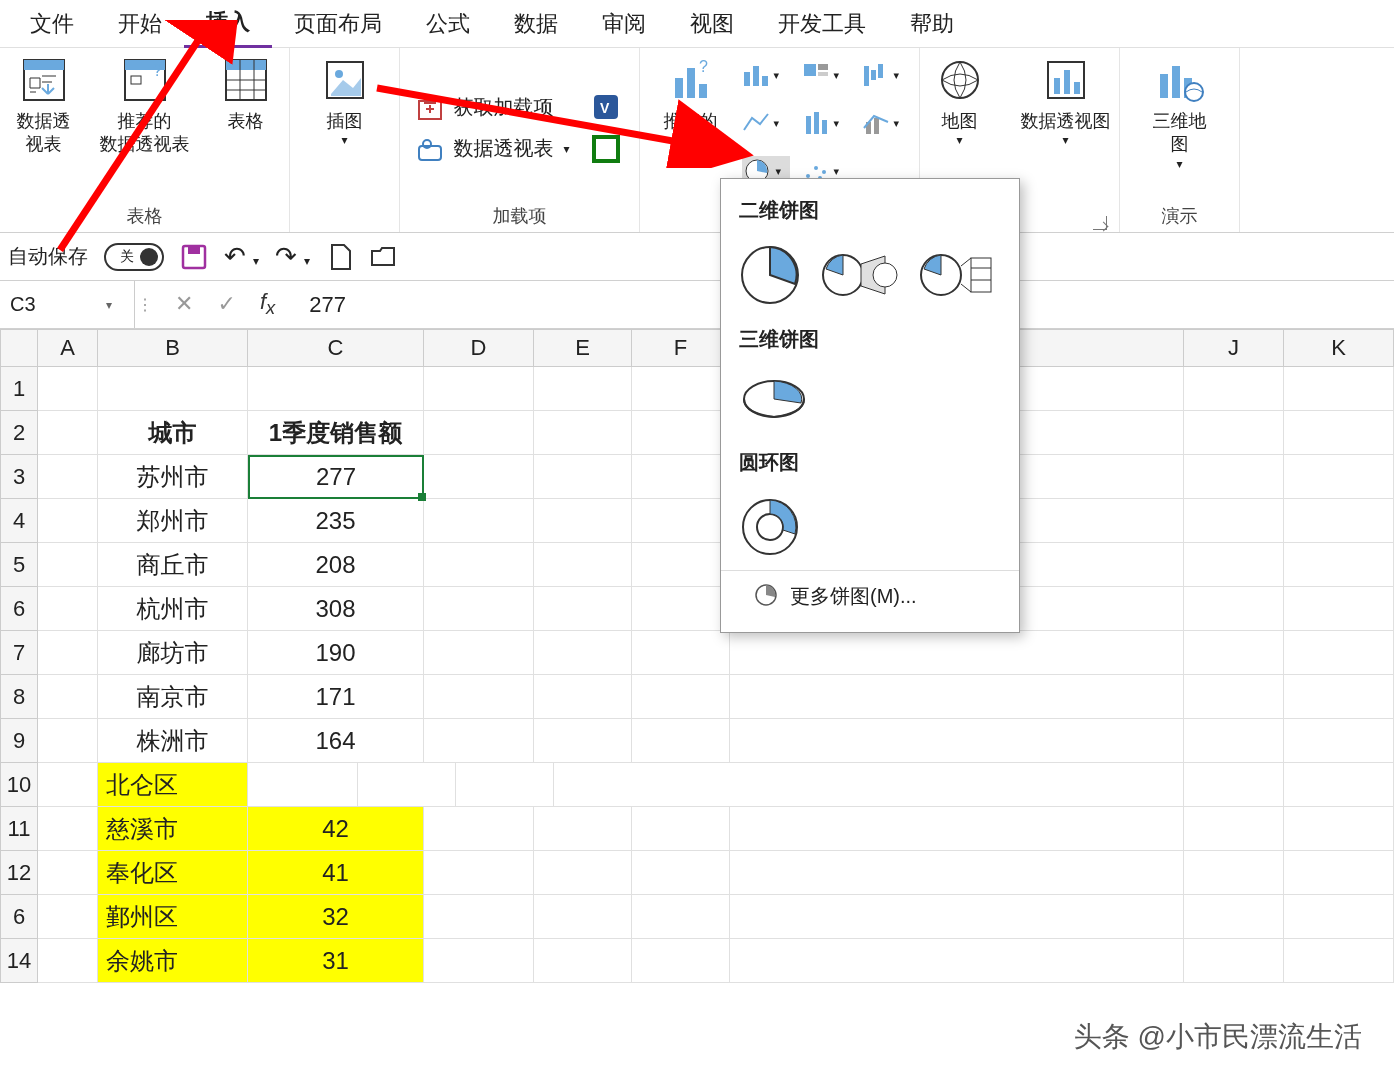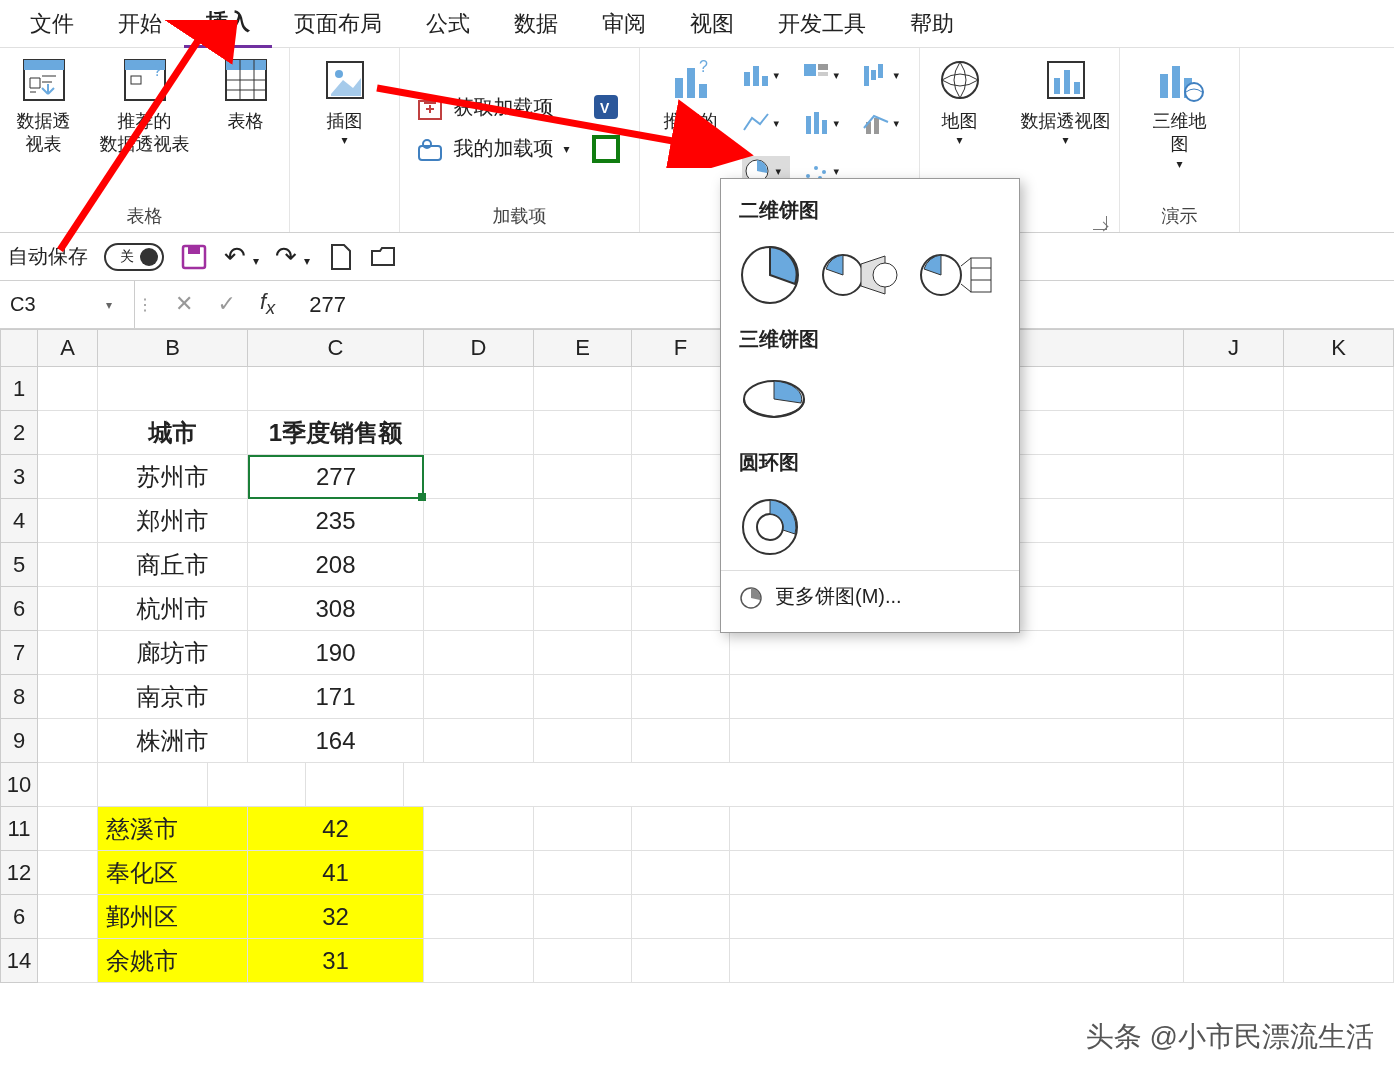--- a/index.html
+++ b/index.html
@@ -36,22 +36,22 @@
 .cell{border:1px solid #e0e0e0;border-left:none;border-top:none;height:44px;display:flex;align-items:center;font-size:24px;padding:0 6px;justify-content:center;}
 .row{display:flex;}
 .w-a{width:60px;} .w-b{width:150px;} .w-c{width:176px;} .w-d{width:110px;} .w-e{width:98px;} .w-f{width:98px;} .w-j{width:100px;} .w-k{width:110px;} .w-fill{flex:1;}
 .sel{border:2px solid #1a7f37 !important;position:relative;}
 .sel::after{content:"";position:absolute;right:-4px;bottom:-4px;width:8px;height:8px;background:#1a7f37;}
 .hl{background:#ffff00;}
 .b{font-weight:700;}
 .dropdown{position:absolute;top:178px;left:720px;width:300px;background:#fff;border:1px solid #999;box-shadow:4px 4px 12px rgba(0,0,0,.25);z-index:10;padding:10px 0;}
 .dd-title{font-size:20px;font-weight:700;padding:8px 18px;}
 .dd-row{display:flex;gap:20px;padding:12px 18px;}
-.dd-more{display:flex;align-items:flex-end;gap:12px;padding:12px 18px;border-top:1px solid #ddd;font-size:20px;cursor:pointer;}
-.watermark{position:absolute;right:20px;bottom:16px;font-size:28px;color:#555;}
+.dd-more{display:flex;align-items:flex-start;gap:12px;padding:12px 33px;border-top:1px solid #ddd;font-size:20px;cursor:pointer;}
+.watermark{position:absolute;right:32px;bottom:16px;font-size:28px;color:#555;}
 .arrow{position:absolute;pointer-events:none;}
 svg{display:block;}
 .dd-ic{cursor:pointer;}
 </style>
 </head>
 <body>
 
 <div class="tabs">
   <div class="tab">文件</div>
   <div class="tab">开始</div>
@@ -137,21 +137,21 @@
               <line x1="9" y1="14" x2="17" y2="14" stroke="#c04040" stroke-width="2"></line>
               <line x1="13" y1="10" x2="13" y2="18" stroke="#c04040" stroke-width="2"></line>
             </svg>
           <span>获取加载项</span>
         </div>
         <div class="addins-row">
           <svg width="26" height="26">
               <rect x="2" y="10" width="22" height="14" rx="3" fill="none" stroke="#4080c0" stroke-width="2"></rect>
               <circle cx="10" cy="8" r="4" fill="none" stroke="#4080c0" stroke-width="2"></circle>
             </svg>
-          <span>我的加载项</span>
+          <span>数据透视表</span>
           <span style="font-size:12px">▾</span>
         </div>
       </div>
       <div style="display:flex;flex-direction:column;gap:10px;margin-left:10px">
         <svg width="32" height="32">
             <rect x="4" y="4" width="24" height="24" rx="4" fill="#2b579a"></rect>
             <text x="10" y="22" fill="#fff" font-size="14" font-weight="bold">V</text>
           </svg>
         <svg width="32" height="32">
             <rect x="2" y="2" width="28" height="28" fill="#107c10"></rect>
@@ -451,20 +451,21 @@
         <div class="cell w-d "></div>
         <div class="cell w-e "></div>
         <div class="cell w-f "></div>
         <div class="cell w-fill "></div>
         <div class="cell w-j "></div>
         <div class="cell w-k "></div>
       </div>
       <div class="row">
         <div class="rowhdr">10</div>
         <div class="cell w-a"></div>
+        <div class="cell w-b hl" style="justify-content:flex-start;padding-left:8px">北仑区</div>
         <div class="cell w-d "></div>
         <div class="cell w-e "></div>
         <div class="cell w-f "></div>
         <div class="cell w-fill "></div>
         <div class="cell w-j "></div>
         <div class="cell w-k "></div>
       </div>
       <div class="row">
         <div class="rowhdr">11</div>
         <div class="cell w-a"></div>

